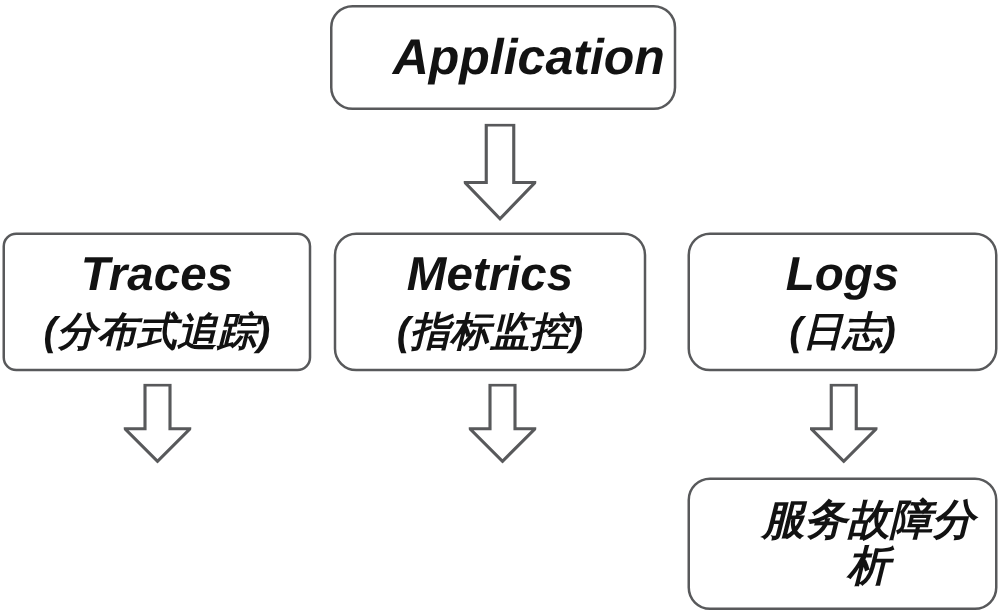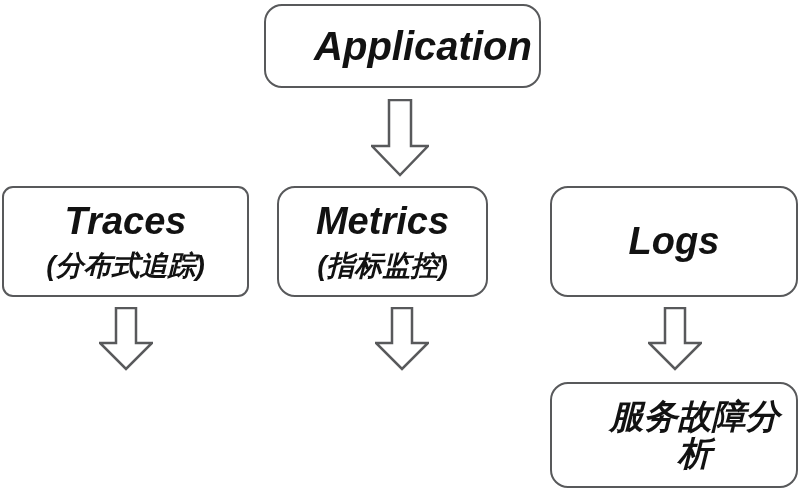--- a/index.html
+++ b/index.html
@@ -37,28 +37,28 @@
     width: 277px; height: 84px;
     font-size: 40px;
   }
   .node-mid {
     top: 186px;
     height: 111px;
     justify-content: space-evenly;
     padding: 6px 0;
   }
   .node-mid .title    { font-size: 38px; }
-  .node-mid .subtitle { font-size: 28px; }
+  .node-mid .subtitle { font-size: 32px; }
   .node-bottom {
     top: 382px;
     height: 106px;
     font-size: 34px;
   }
   .col-0 { left: 2px;   width: 247px; border-radius: 11px; }
-  .col-1 { left: 277px; width: 211px; }
+  .col-1 { left: 267px; width: 250px; }
   .col-2 { left: 550px; width: 248px; }
   .arrow {
     position: absolute;
     display: block;
   }
   .arrow-top { left: 371px; top: 99px; }
   .arrow-mid { top: 307px; }
   .arrow-mid.a-0 { left: 99px;  }
   .arrow-mid.a-1 { left: 375px; }
   .arrow-mid.a-2 { left: 648px; }
@@ -87,20 +87,21 @@
     <span class="subtitle">(分布式追踪)</span>
   </div>
 
   <div class="node node-mid col-1">
     <span class="title">Metrics</span>
     <span class="subtitle">(指标监控)</span>
   </div>
 
   <div class="node node-mid col-2">
     <span class="title">Logs</span>
+    <span class="subtitle">(日志)</span>
   </div>
 
   <svg class="arrow arrow-mid a-0" width="54" height="64" viewBox="0 0 54 64">
     <polygon points="17,1 37,1 37,36 53,36 27,62 1,36 17,36"></polygon>
   </svg>
   <svg class="arrow arrow-mid a-1" width="54" height="64" viewBox="0 0 54 64">
     <polygon points="17,1 37,1 37,36 53,36 27,62 1,36 17,36"></polygon>
   </svg>
   <svg class="arrow arrow-mid a-2" width="54" height="64" viewBox="0 0 54 64">
     <polygon points="17,1 37,1 37,36 53,36 27,62 1,36 17,36"></polygon>

